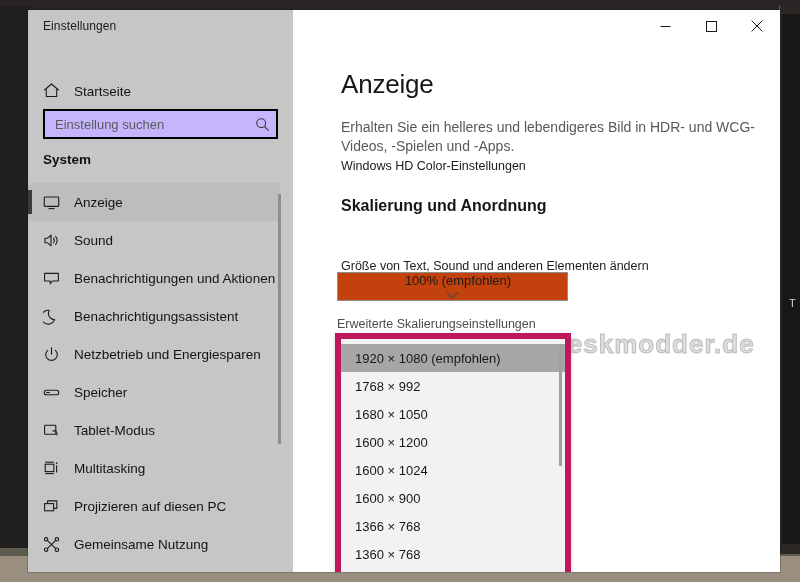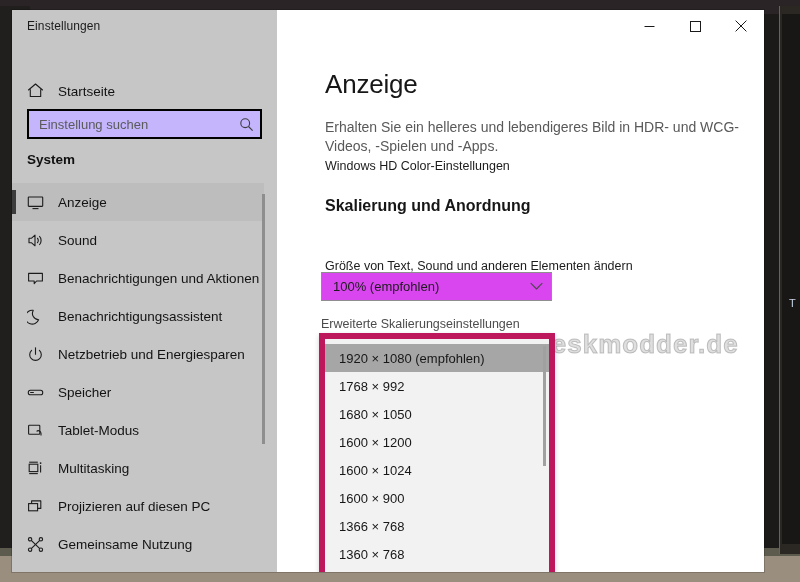--- a/index.html
+++ b/index.html
@@ -51,21 +51,21 @@
     font-size: 11px;
     font-family: "Liberation Sans", sans-serif;
     white-space: nowrap;
     overflow: hidden;
     width: 11px;
   }
 
   
   #settings-window {
     position: absolute;
-    left: 12px; top: 10px;
+    left: 28px; top: 10px;
     width: 752px; height: 562px;
     background: #ffffff;
     box-shadow: 0 0 0 1px rgba(0,0,0,0.18);
     overflow: hidden;
     padding-left: 36px;
   }
 
   
   #titlebar {
     position: absolute; left: 0; top: 0;
@@ -228,23 +228,23 @@
     color: #161616;
   }
   #scale-label {
     position: absolute; left: 48px; top: 217px;
     font-size: 12.5px;
     color: #1c1c1c;
   }
   #scale-select {
     position: absolute; left: 44px; top: 230px;
     width: 231px; height: 29px;
-    background: #d946ef;
+    background: #c2410c;
     border: 1px solid #8e8e8e;
-    display: flex; align-items: center;
+    display: flex; align-items: center; flex-direction: column;
   }
   #scale-select-value {
     flex: 1;
     padding-left: 11px;
     font-size: 13px;
     color: #1b1b1b;
   }
   #scale-select-chevron {
     width: 30px;
     display: flex; align-items: center; justify-content: center;

